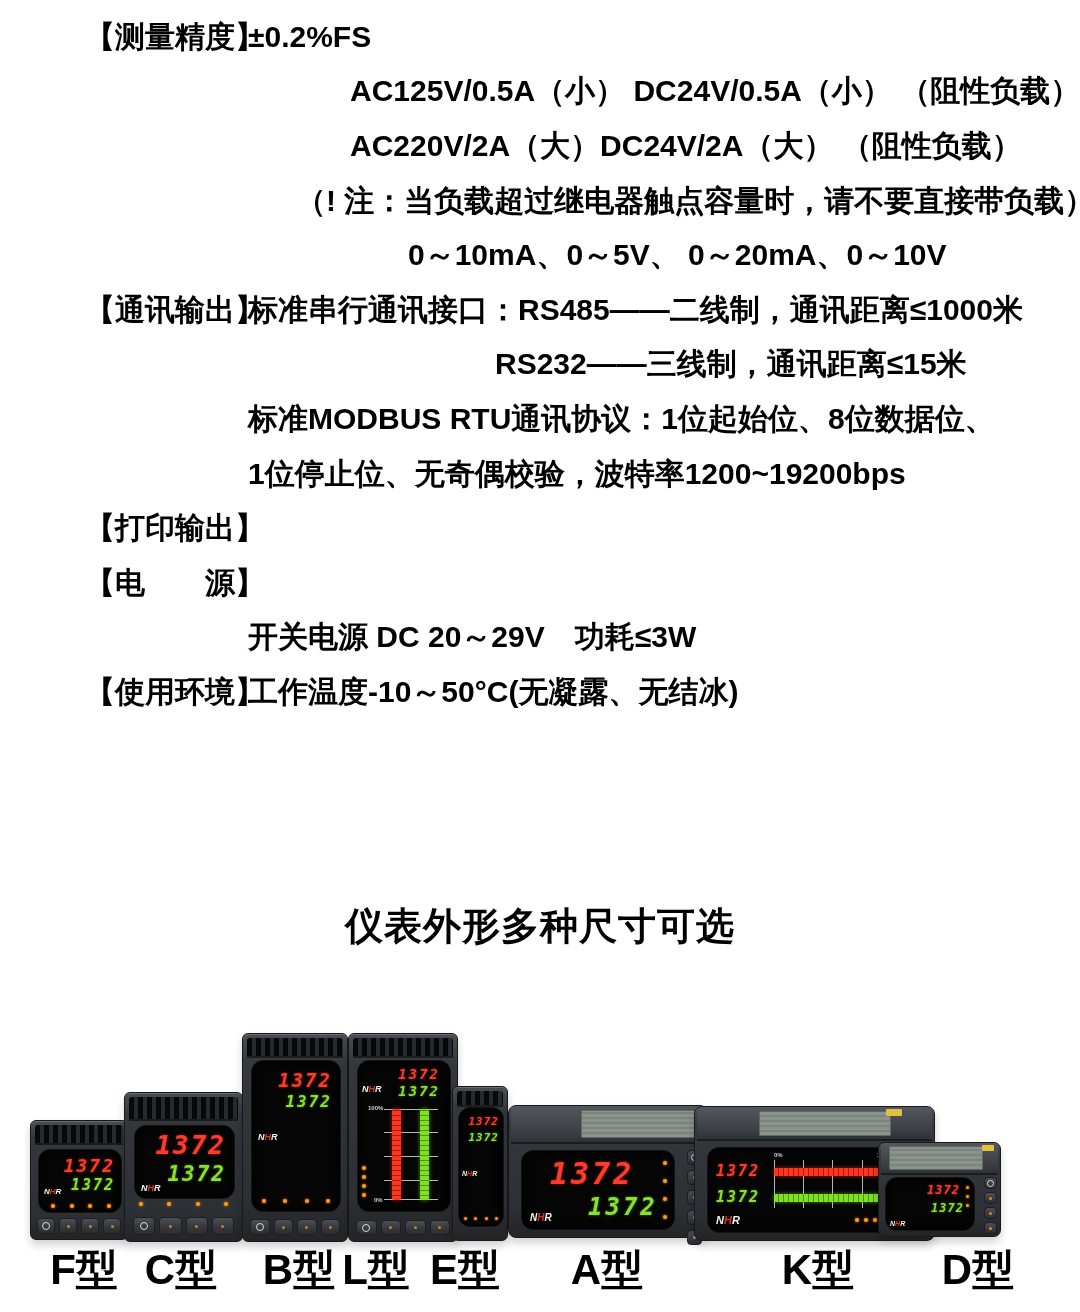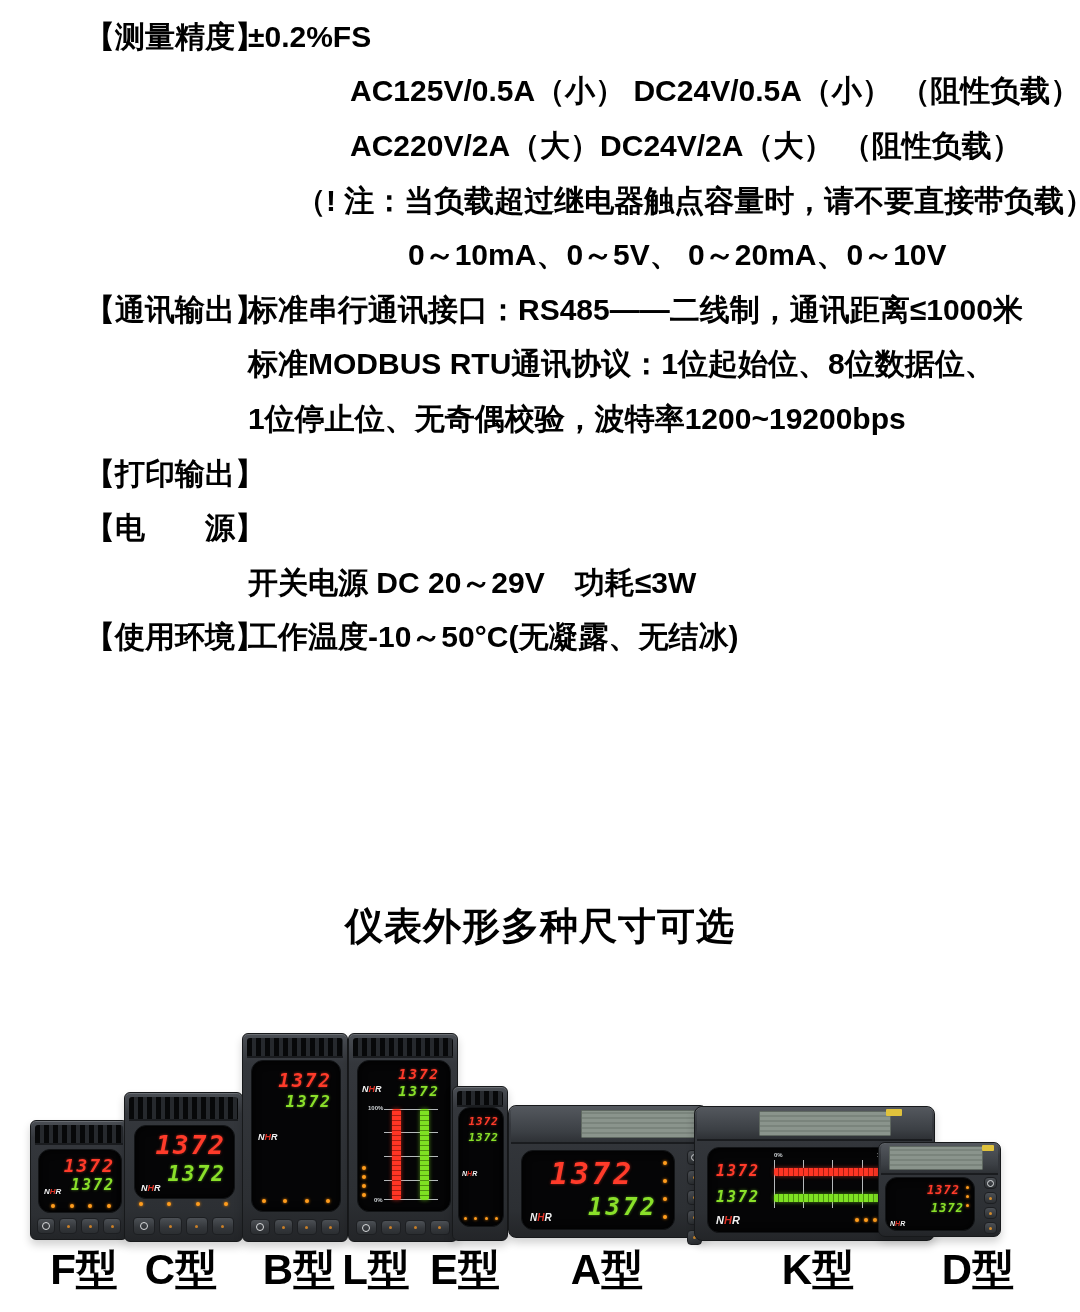--- a/index.html
+++ b/index.html
@@ -182,20 +182,24 @@
     <div class="spec-row">
         <span class="spec-label"></span>
         <span class="spec-text i-ma">0～10mA、0～5V、 0～20mA、0～10V</span>
       </div>
     <div class="spec-row">
         <span class="spec-label">【通讯输出】</span>
         <span class="spec-text">标准串行通讯接口：RS485——二线制，通讯距离≤1000米</span>
       </div>
     <div class="spec-row">
         <span class="spec-label"></span>
+        <span class="spec-text i-rs">RS232——三线制，通讯距离≤15米</span>
+      </div>
+    <div class="spec-row">
+        <span class="spec-label"></span>
         <span class="spec-text">标准MODBUS RTU通讯协议：1位起始位、8位数据位、</span>
       </div>
     <div class="spec-row">
         <span class="spec-label"></span>
         <span class="spec-text">1位停止位、无奇偶校验，波特率1200~19200bps</span>
       </div>
     <div class="spec-row">
         <span class="spec-label">【打印输出】</span>
       </div>
     <div class="spec-row">

